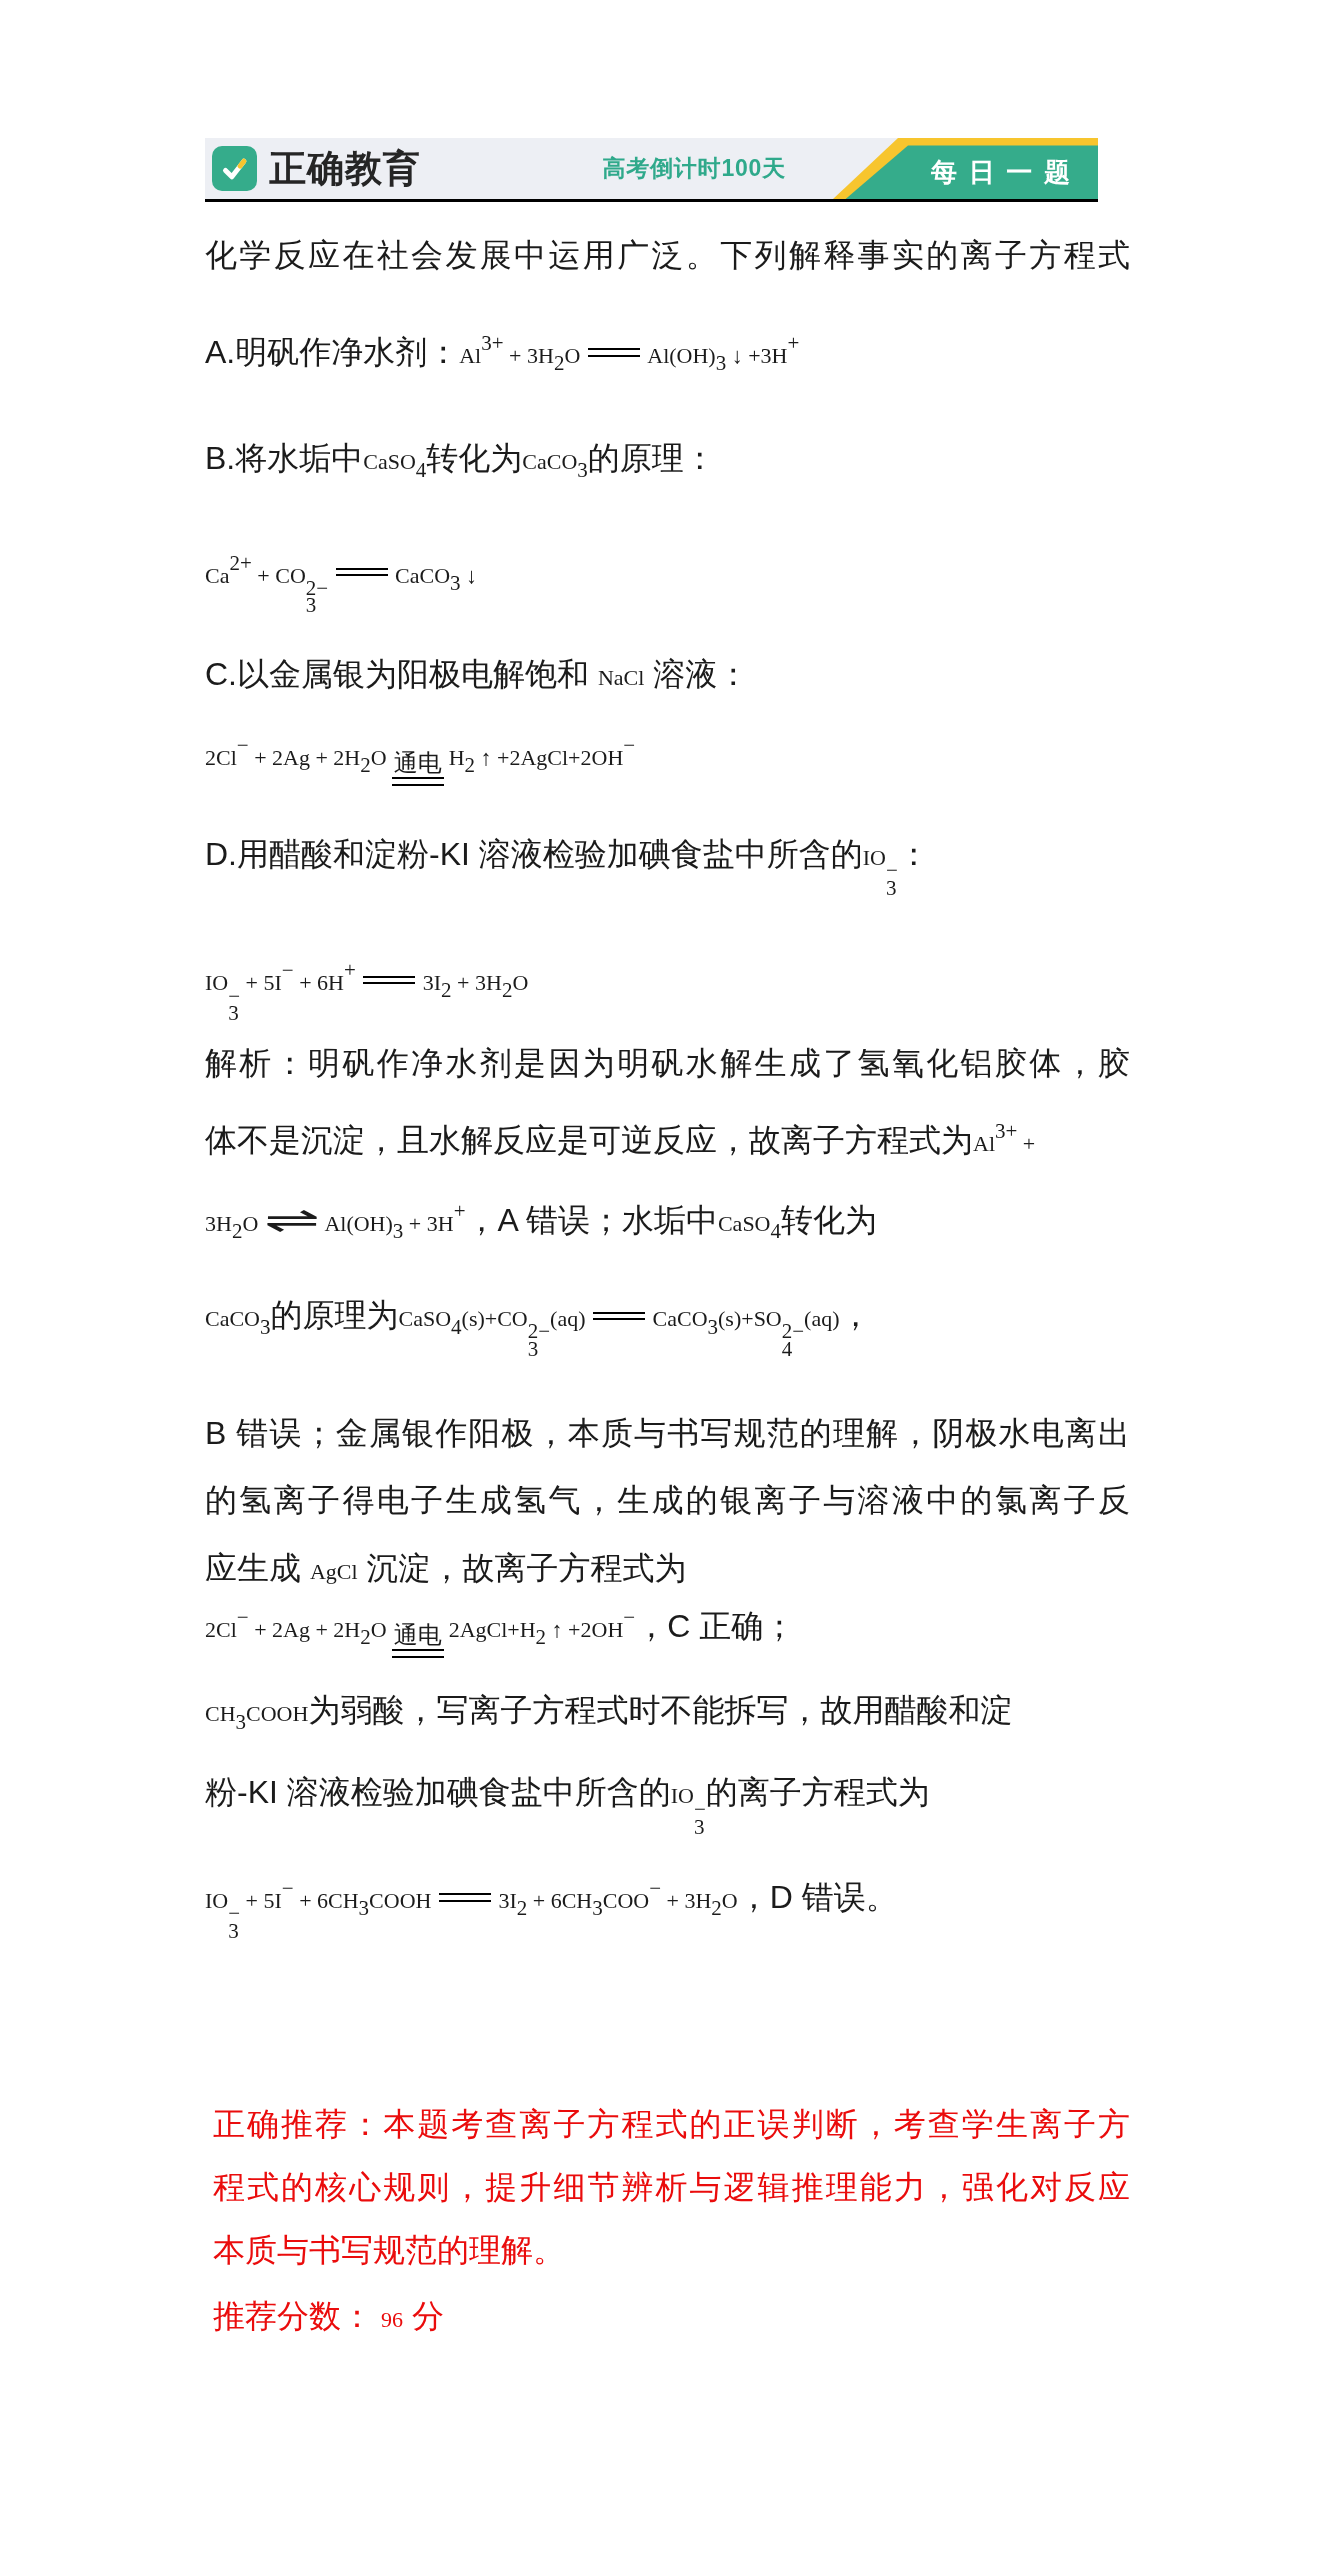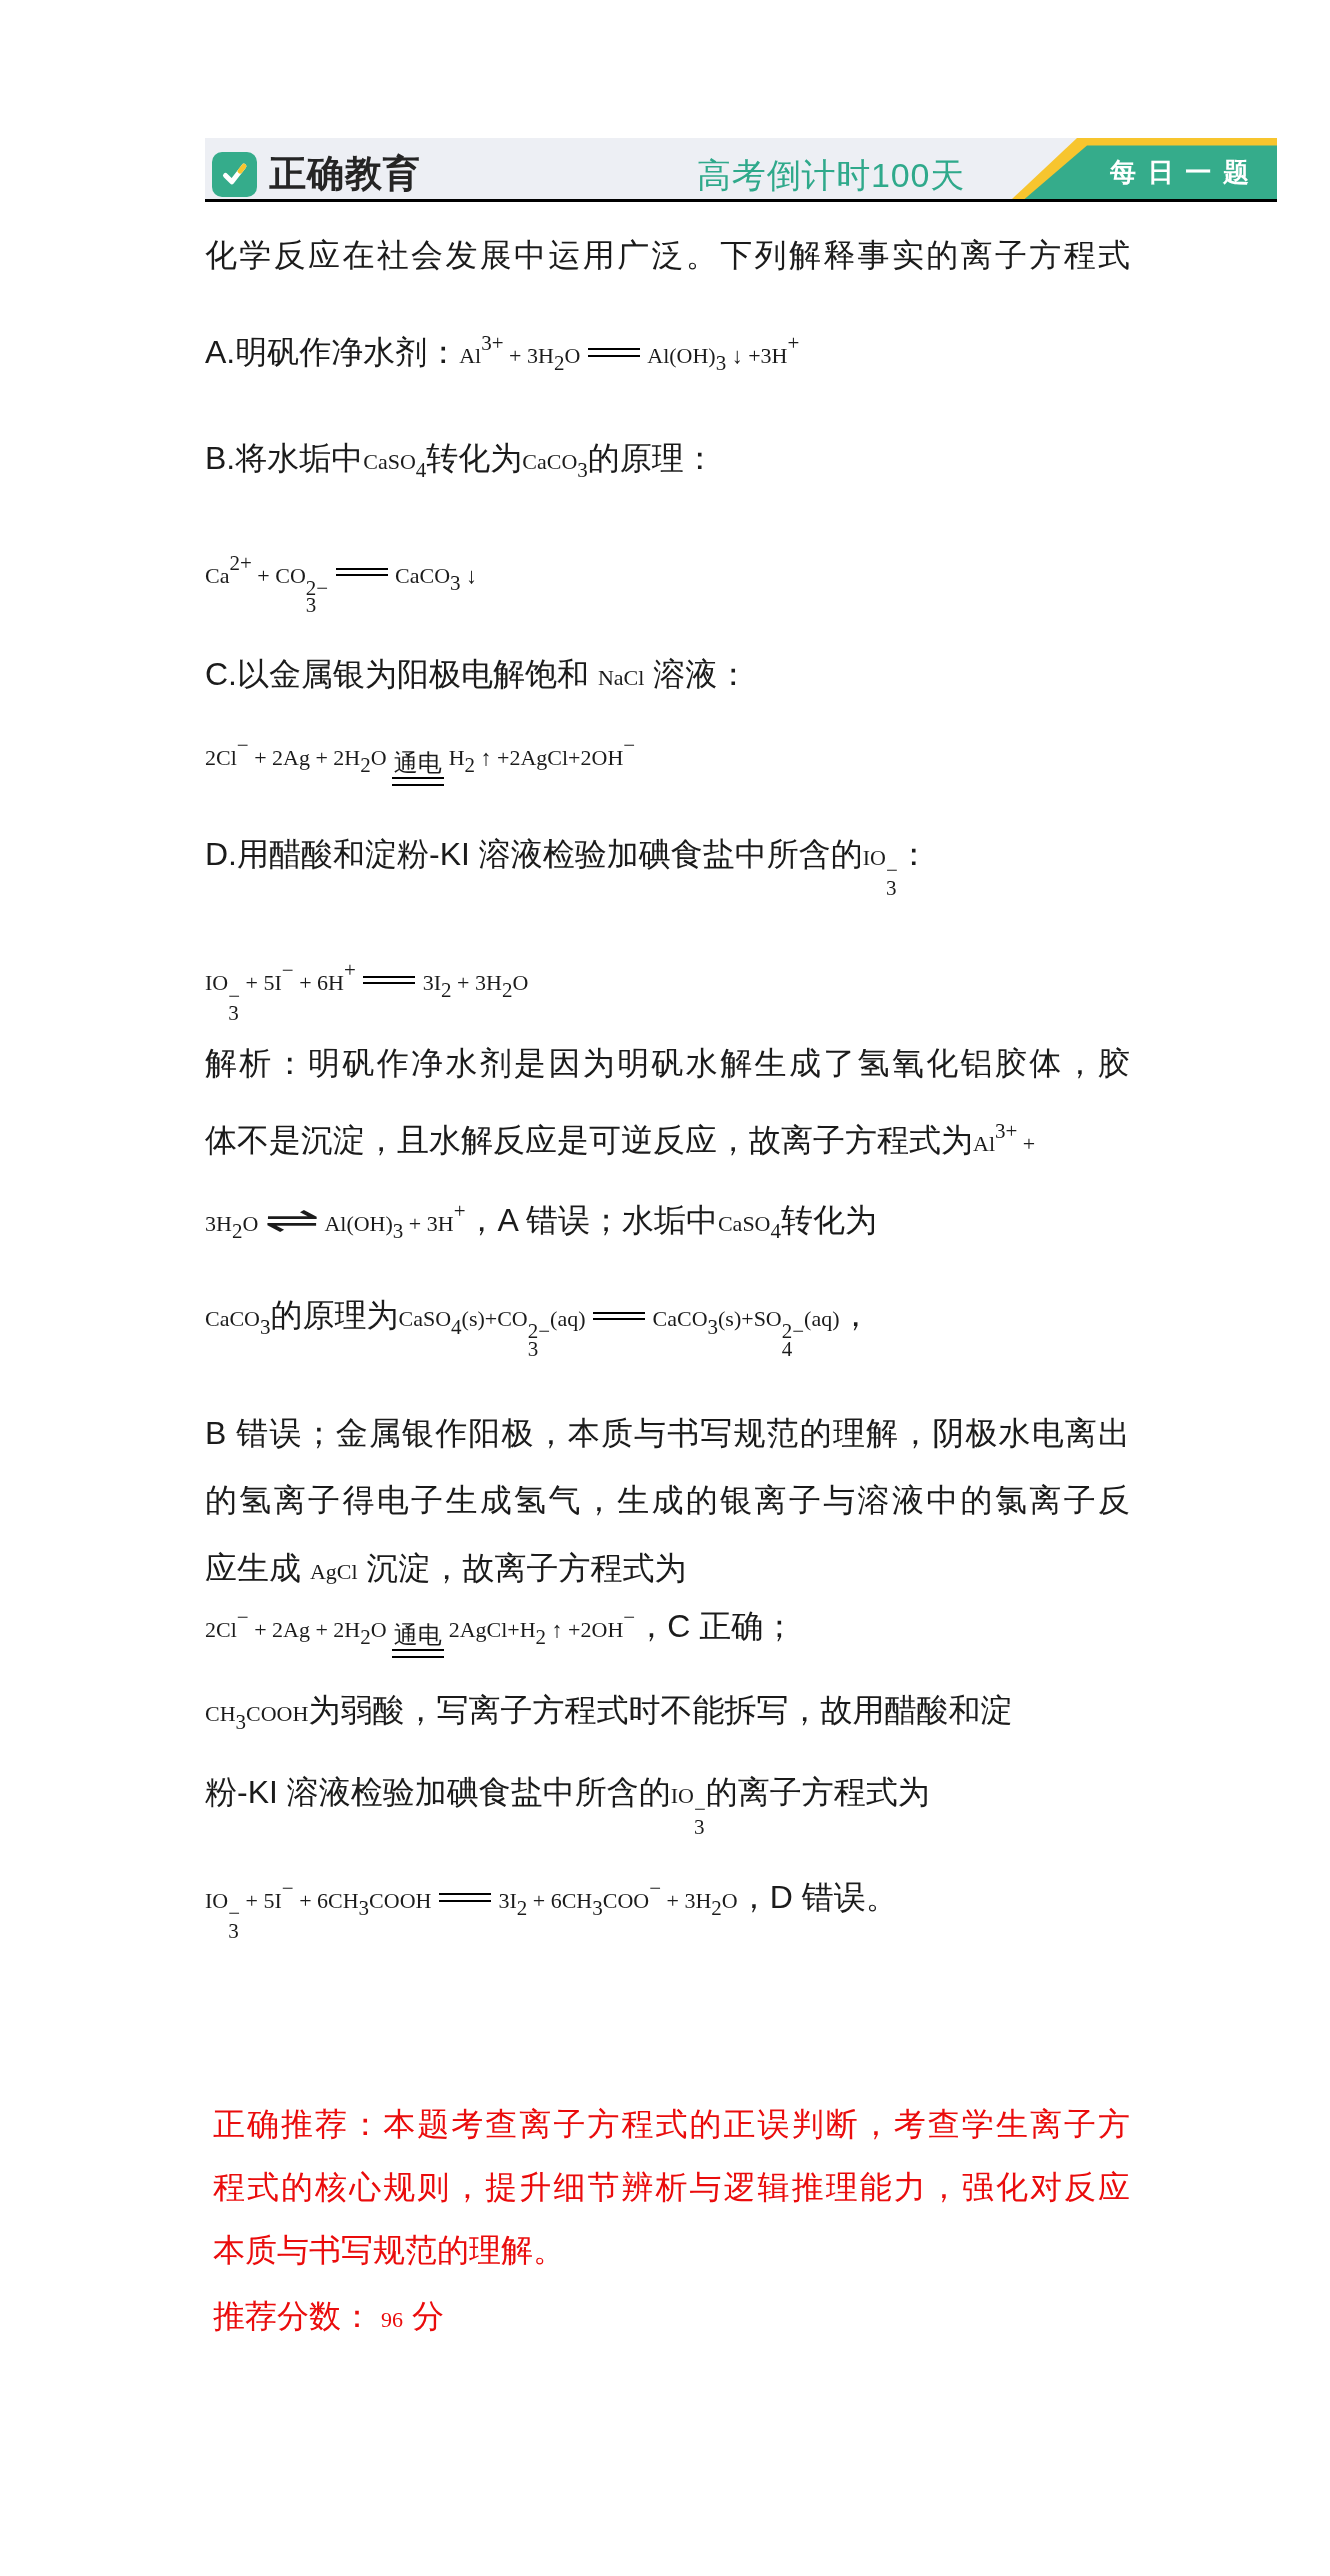--- a/index.html
+++ b/index.html
@@ -2,31 +2,31 @@
 <html style="font-size:13.4px"><head>
 <meta charset="utf-8">
 <style>
   html,body{margin:0;padding:0;}
   body{
     width:1330px;height:2576px;background:#ffffff;position:relative;overflow:hidden;
     font-family:"Liberation Sans","DejaVu Sans",sans-serif;color:#1b1b1b;
   }
   
   .header{
-    position:absolute;left:205px;top:138px;width:1072px;height:61px;
+    position:absolute;left:205px;top:138px;width:893px;height:61px;
     background:#edeff4;border-bottom:3.4px solid #000;
-    display:flex;align-items:flex-end;box-sizing:content-box;
+    display:flex;align-items:center;box-sizing:content-box;
   }
   .brand{display:flex;align-items:center;gap:12.6px;margin-left:6.7px;}
   .logo{
     width:45px;height:45px;border-radius:10px;background:#35ac8b;flex:none;
     display:flex;align-items:center;justify-content:center;
   }
   .brand-name{font-size:37px;font-weight:bold;color:#252525;letter-spacing:0.8px;}
-  .countdown{margin-left:auto;margin-right:47px;font-size:34px;font-weight:normal;color:#2fa98b;letter-spacing:0.8px;}
+  .countdown{margin-left:auto;margin-right:47px;font-size:23px;font-weight:bold;color:#2fa98b;letter-spacing:0.8px;}
   .badge{position:relative;width:265px;height:61px;flex:none;}
   .badge-yellow{position:absolute;inset:0;background:#f7c52e;clip-path:polygon(65px 0,100% 0,100% 100%,0 100%);}
   .badge-green{position:absolute;inset:0;background:#35ac8b;clip-path:polygon(75px 7.5px,100% 7.5px,100% 100%,12.6px 100%);}
   .badge-label{
     position:absolute;left:70px;right:0;top:7.5px;bottom:0;
     display:flex;align-items:center;justify-content:center;
     color:#fff;font-size:26px;font-weight:bold;letter-spacing:11.7px;text-indent:11.7px;
   }
   
   .main{position:absolute;left:205px;top:203px;width:925px;}

